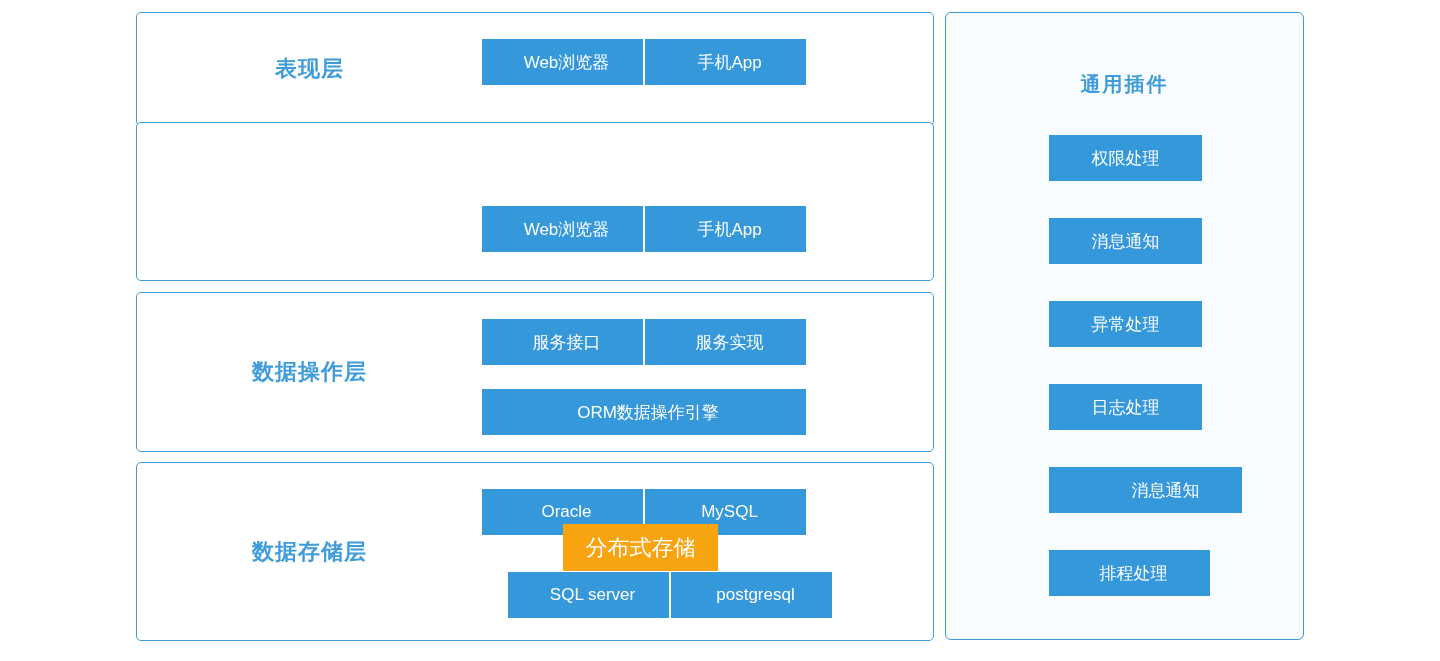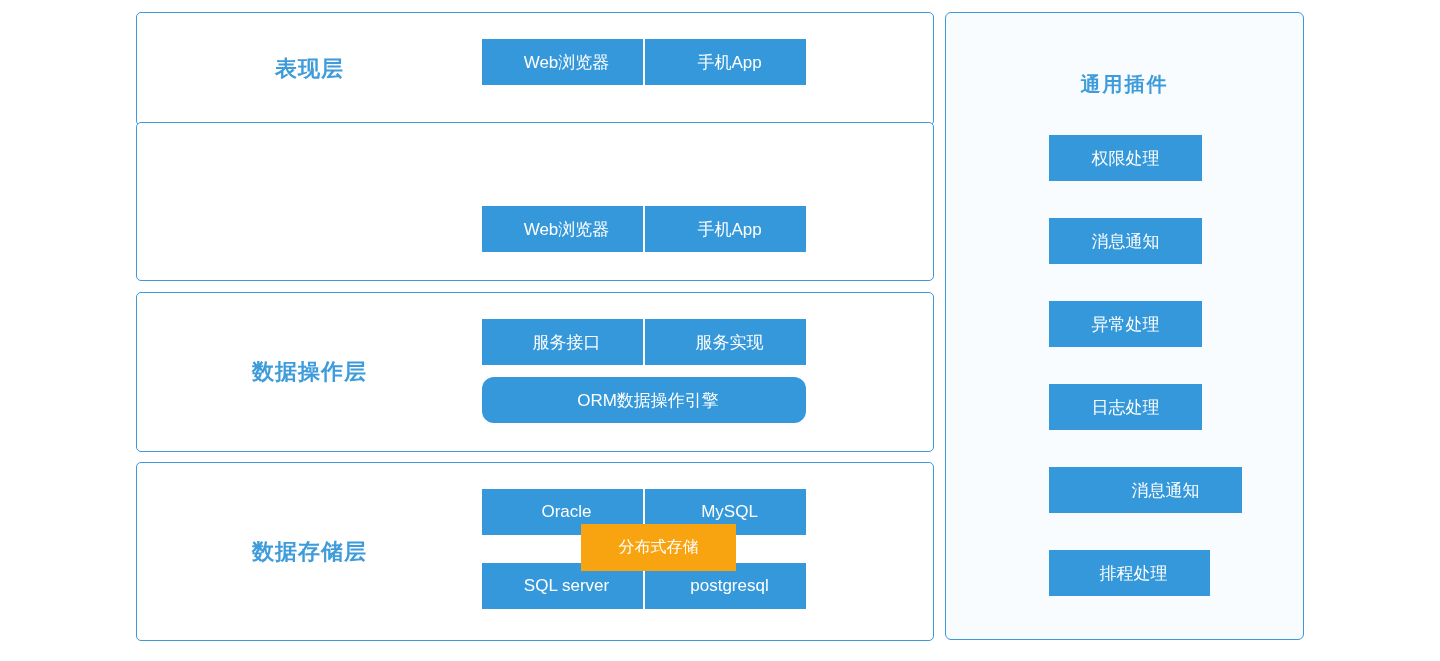--- a/index.html
+++ b/index.html
@@ -52,31 +52,31 @@
     align-items: center;
     justify-content: center;
     white-space: nowrap;
     padding-left: 8px;
   }
   .colA { left: 345px; width: 153px; }
   .colB { left: 508px; width: 153px; }
   .wide { left: 345px; width: 316px; }
   .t26  { top: 26px;  }
   .t83  { top: 83px;  }
-  .t84  { top: 84px; border-radius: 12px;  }
-  .t100 { top: 100px; }
+  .t84  { top: 96px;  }
+  .t100 { top: 109px; margin-left: 26px; }
   .overlay-block {
     position: absolute;
-    left: 444px;
+    left: 426px;
     top: 61px;
     width: 155px;
     height: 47px;
     background: #f8a410;
     color: #ffffff;
-    font-size: 16px;
+    font-size: 22px;
     display: flex;
     align-items: center;
     justify-content: center;
     z-index: 2;
   }
 
   
   .plugins-panel {
     position: absolute;
     left: 945px;

